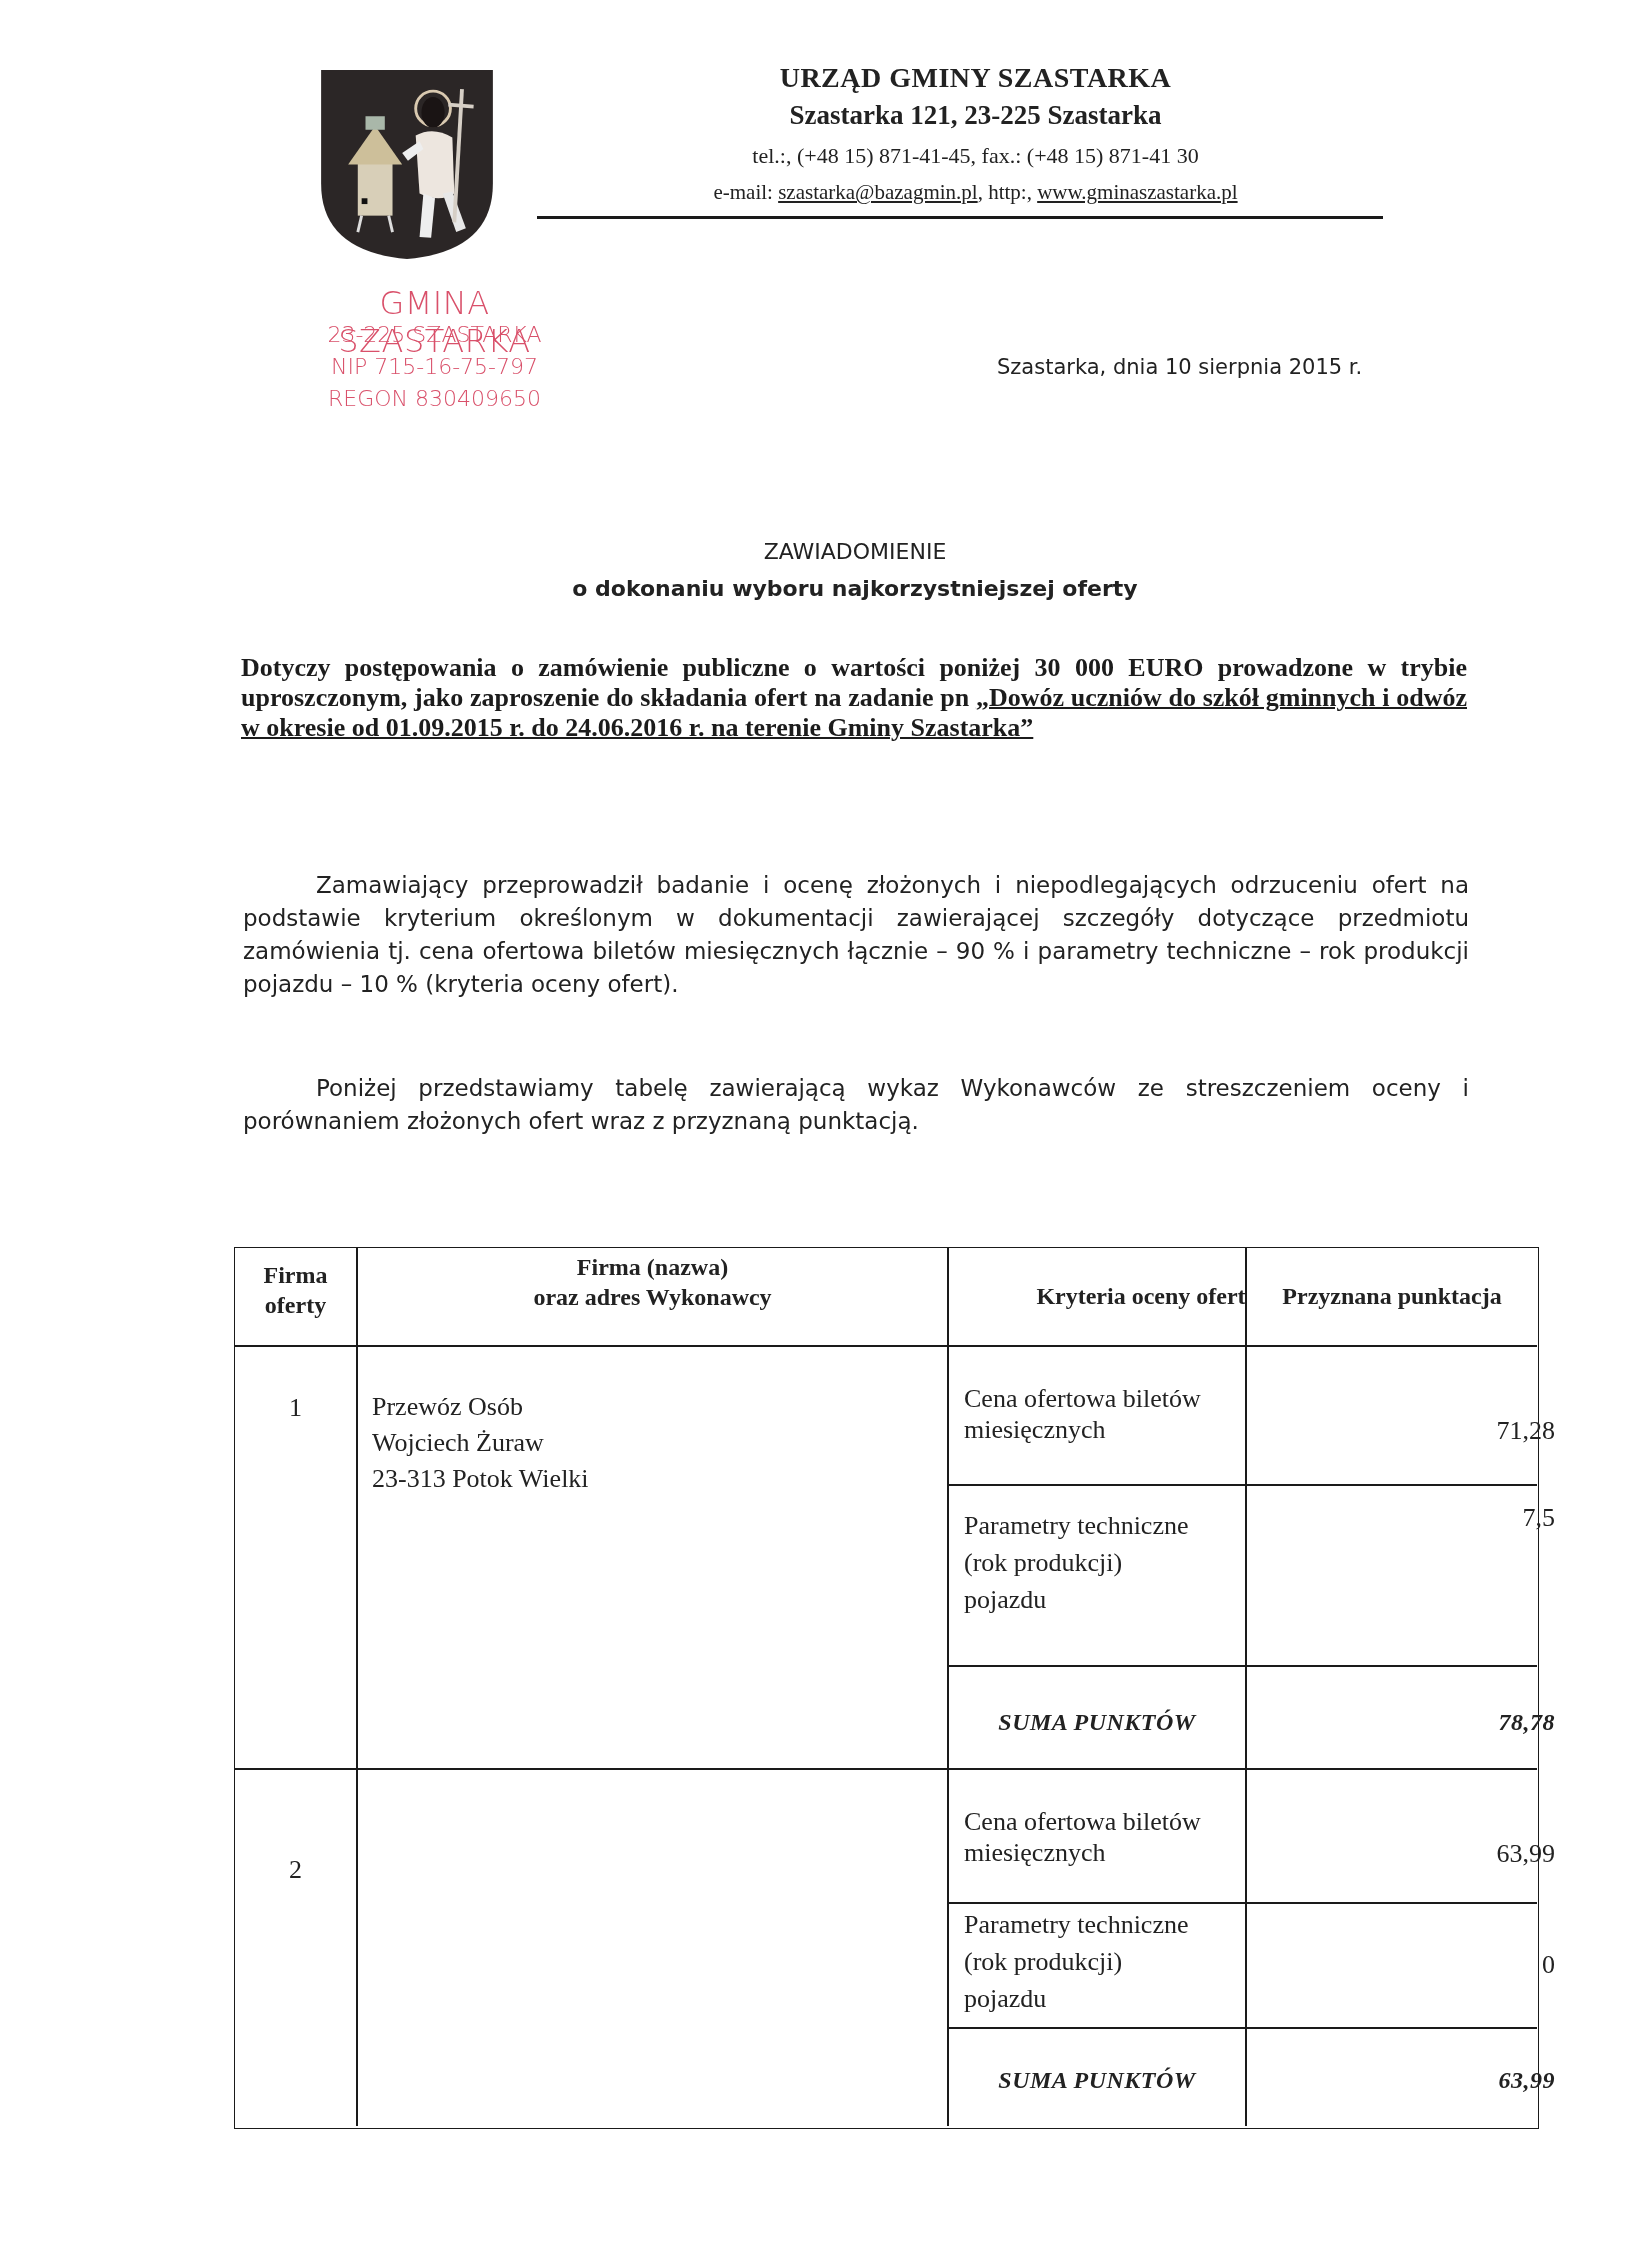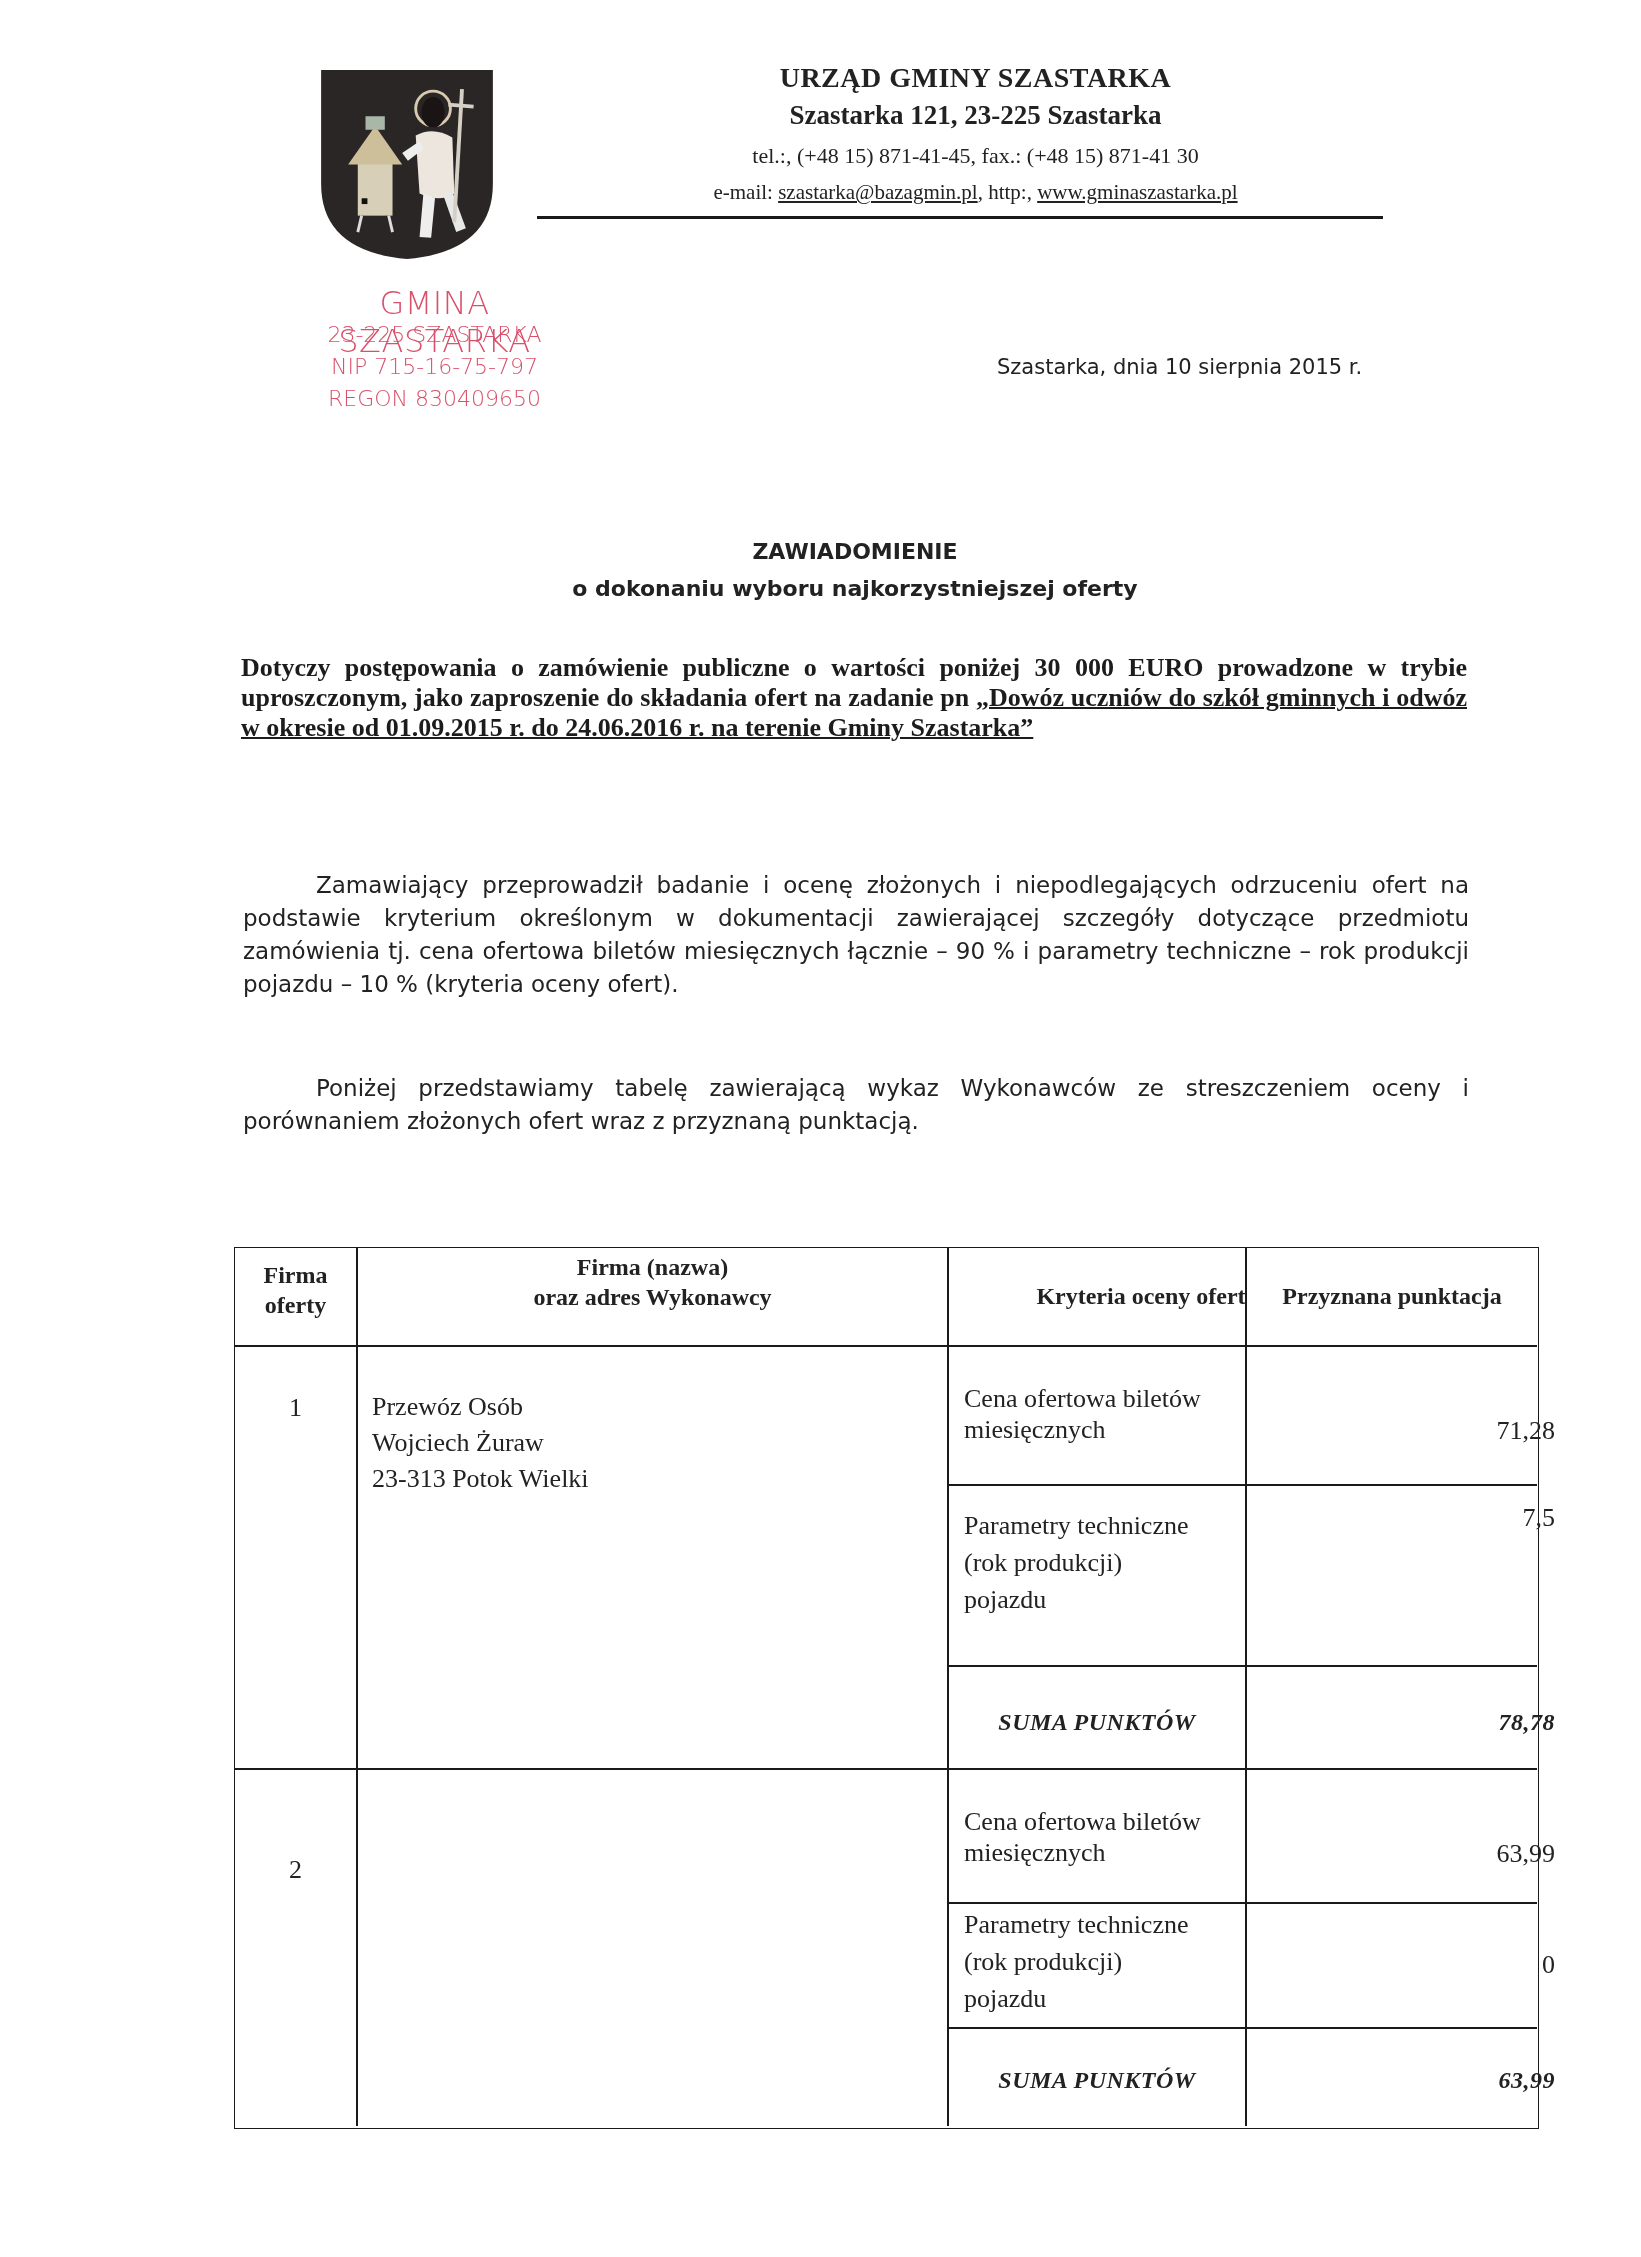--- a/index.html
+++ b/index.html
@@ -21,21 +21,21 @@
   
   .stamp { left: 280px; width: 309px; text-align: center; font-family: "DejaVu Sans", sans-serif; color: #d9506a; font-weight: 300; }
   .stamp-1 { top: 284px; font-size: 32px; letter-spacing: 0.5px; }
   .stamp-2 { top: 322px; font-size: 22px; }
   .stamp-3 { top: 354px; font-size: 22px; }
   .stamp-4 { top: 386px; font-size: 22px; }
 
   .date { left: 997px; top: 355px; font-family: "DejaVu Sans", sans-serif; font-size: 21px; color: #222; }
 
   .title { left: 232px; width: 1246px; text-align: center; font-family: "DejaVu Sans", sans-serif; color: #222; }
-  .title-1 { top: 539px; font-size: 22px; font-weight: bold; }
+  .title-1 { top: 539px; font-size: 22px; font-weight: normal; }
   .title-2 { top: 576px; font-size: 22px; font-weight: bold; }
 
   .subject { left: 241px; top: 653px; width: 1226px; font-family: "Liberation Serif", serif; font-weight: bold; font-size: 26px; line-height: 30px; text-align: justify; color: #1c1c1c; }
   .subject .ul { text-decoration: underline; text-decoration-thickness: 1.9px; }
 
   .para { left: 243px; width: 1226px; font-family: "DejaVu Sans", sans-serif; font-size: 23px; line-height: 33px; color: #222; text-align: justify; }
   .para-1 { top: 869px; text-indent: 73px; }
   .para-2 { top: 1072px; text-indent: 73px; }
 
   

